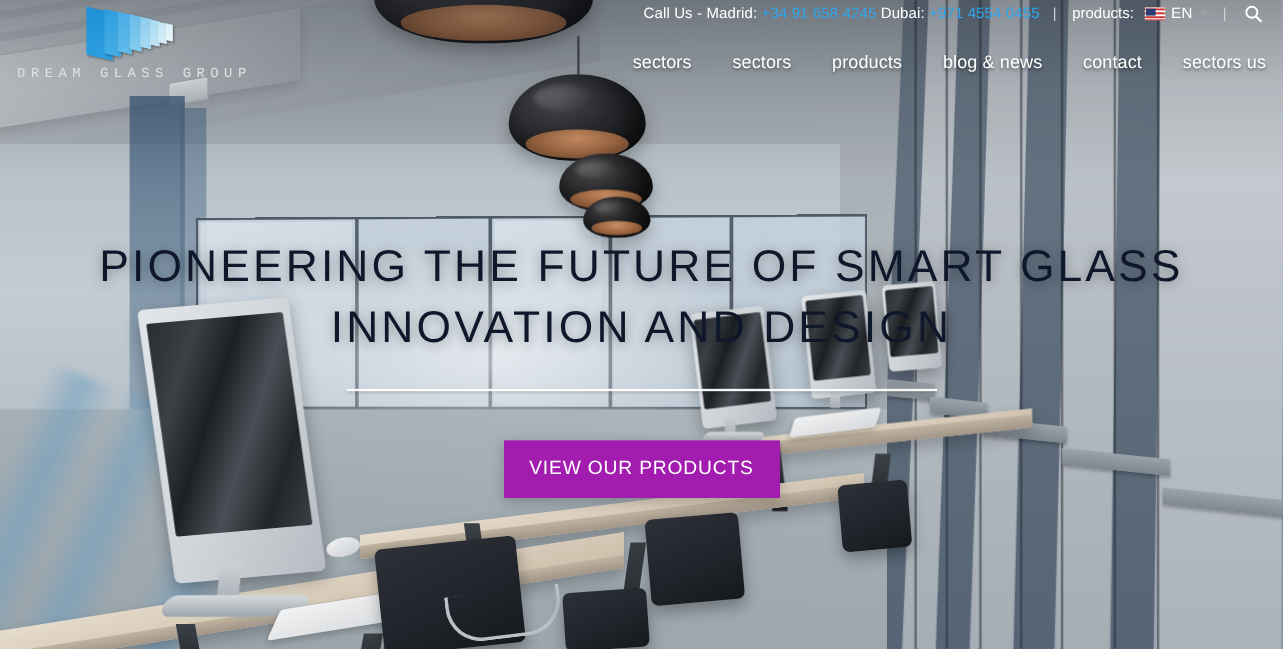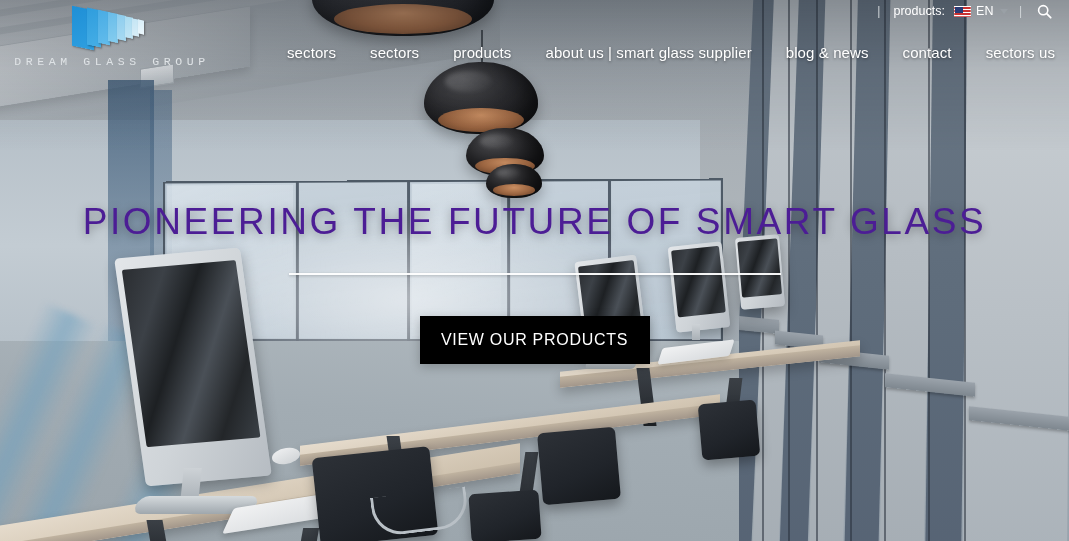--- a/index.html
+++ b/index.html
@@ -267,33 +267,33 @@
     text-shadow:0 1px 3px rgba(0,0,0,.45);
   }
   .mainnav a:last-child { padding-right:0; }
 
   
   .hero {
     position:absolute; left:0; right:0; top:196px; z-index:25;
     text-align:center;
   }
   .hero h1 {
-    color:#4c1d95; font-weight:400;
+    color:#0f172a; font-weight:400;
     font-size:37px; line-height:51px; letter-spacing:2.6px;
     text-shadow:0 2px 10px rgba(0,0,0,.35);
   }
   .hero-rule {
     width:492px; height:2px; margin:26px auto 0;
     background:#ffffff; opacity:.95;
     box-shadow:0 1px 3px rgba(0,0,0,.25);
   }
   .cta {
     display:inline-block; margin-top:41px;
     width:230px; height:48px; line-height:48px;
-    background:#000000; color:#ffffff;
+    background:#a21caf; color:#ffffff;
     font-size:16px; letter-spacing:.7px;
     text-decoration:none; text-align:center;
     box-shadow:0 3px 10px rgba(0,0,0,.22);
     cursor:pointer;
   }
 </style>
 </head>
 <body>
 
 <div class="stage">
@@ -417,20 +417,26 @@
     <div class="chair" style="left:316px; top:452px; width:118px; height:89px; transform:rotate(-6deg);"></div>
     <div class="chair-arm" style="left:372px; top:492px; width:96px; height:40px; transform:rotate(-7deg);"></div>
     <div class="chair" style="left:540px; top:430px; width:78px; height:72px; transform:rotate(-5deg);"></div>
     <div class="chair" style="left:700px; top:402px; width:58px; height:56px; transform:rotate(-5deg);"></div>
     <div class="chair" style="left:470px; top:492px; width:70px; height:49px; transform:rotate(-4deg);"></div>
 
     <div class="photo-grade"></div>
   </div>
 
   <div class="topbar">
+    <span class="calltxt">
+      <span>Call Us - Madrid:</span>
+      <a class="tel" href="#">+34 91 658 4245</a>
+      <span>Dubai:</span>
+      <a class="tel" href="#">+971 4554 0455</a>
+    </span>
     <span class="sep">|</span>
     <span class="lang-label">products:</span>
     <span class="flag">
         <span class="canton"></span>
       </span>
     <span class="lang-code">EN</span>
     <span class="caret"></span>
     <span class="sep">|</span>
     <span class="search-btn">
       <svg width="15" height="15" viewBox="0 0 16 16" aria-hidden="true">
@@ -451,27 +457,27 @@
       <div class="logo-pane" style="left:60px; top:17px; width:7px;  height:17px; background:linear-gradient(150deg,#c4e5f4,#d9eef8);"></div>
       <div class="logo-pane" style="left:66px; top:18px; width:6px;  height:14px; background:linear-gradient(150deg,#d8eef8,#ecf7fc);"></div>
     </div>
     <div class="logo-text">DREAM GLASS GROUP</div>
   </div>
 
   <nav class="mainnav">
     <a href="#">sectors</a>
     <a href="#">sectors</a>
     <a href="#">products</a>
-    <a href="#">about us | smart glass supplier</a>
     <a href="#">blog &amp; news</a>
     <a href="#">contact</a>
     <a href="#">sectors us</a>
   </nav>
 
   <div class="hero">
     <h1>
       <span>PIONEERING THE FUTURE OF SMART GLASS</span><br>
+      <span>INNOVATION AND DESIGN</span>
     </h1>
     <div class="hero-rule"></div>
     <a class="cta" href="#">VIEW OUR PRODUCTS</a>
   </div>
 
 </div>
 
 </body></html>

